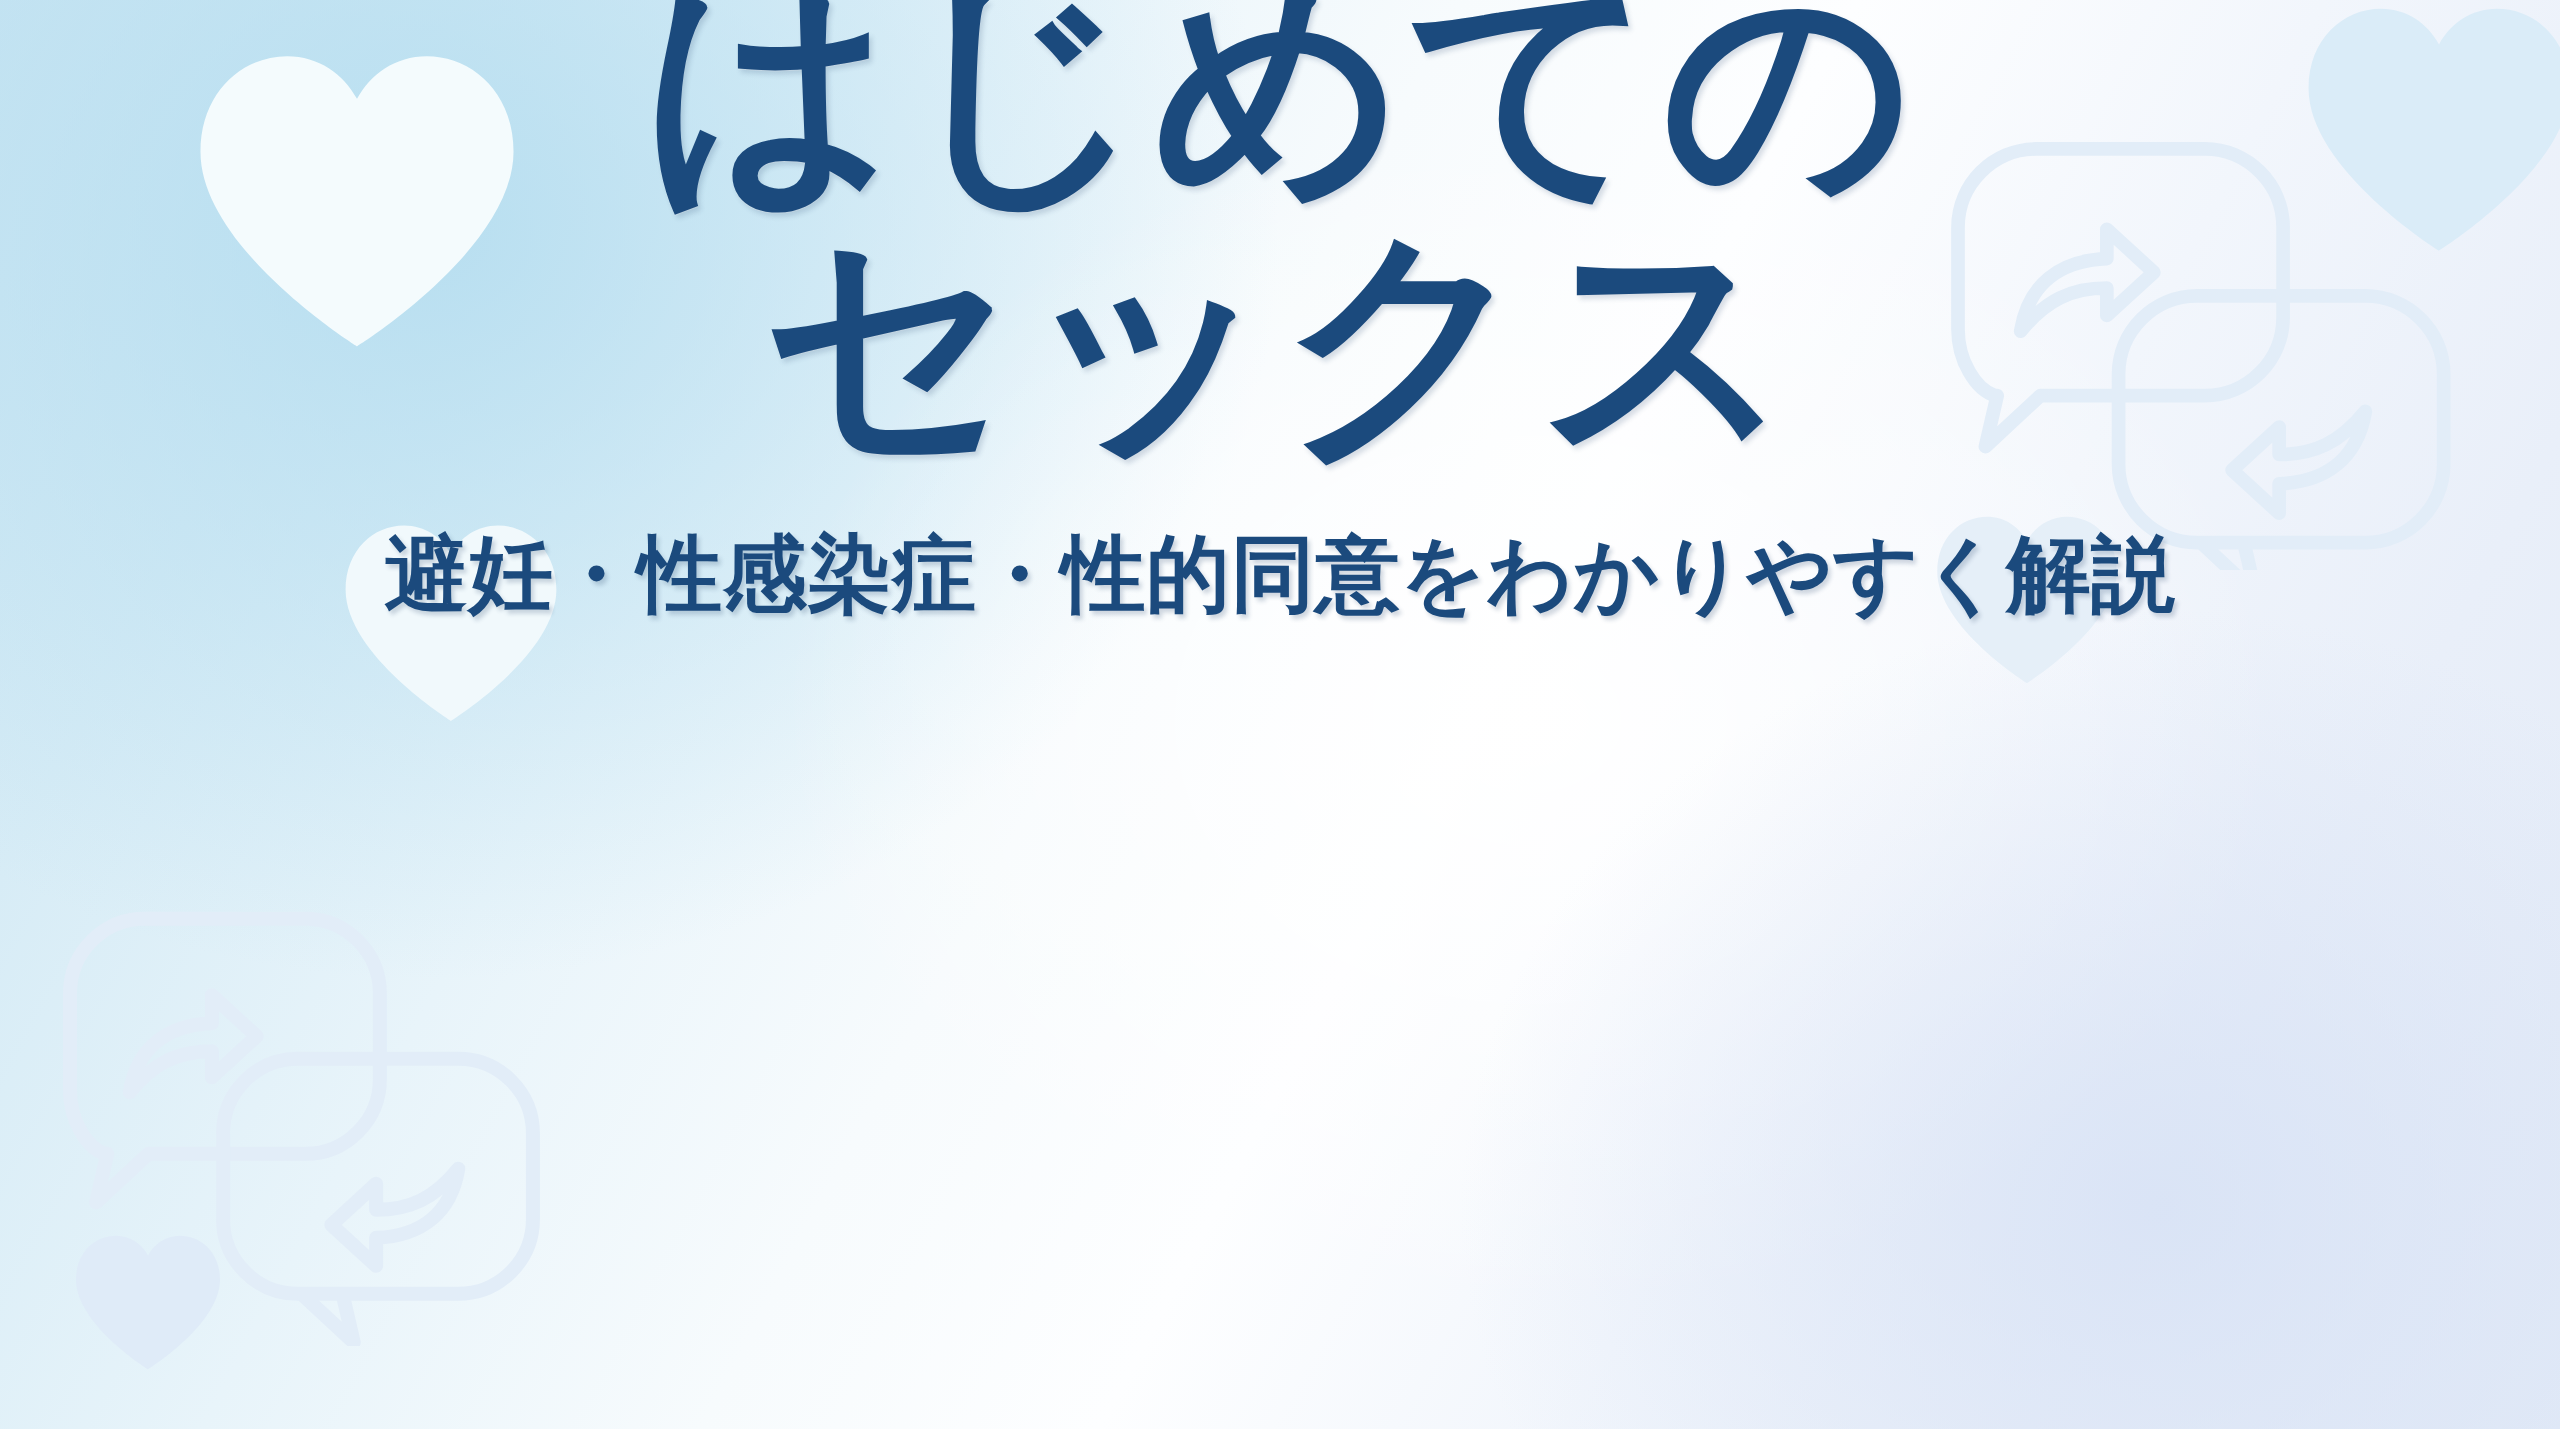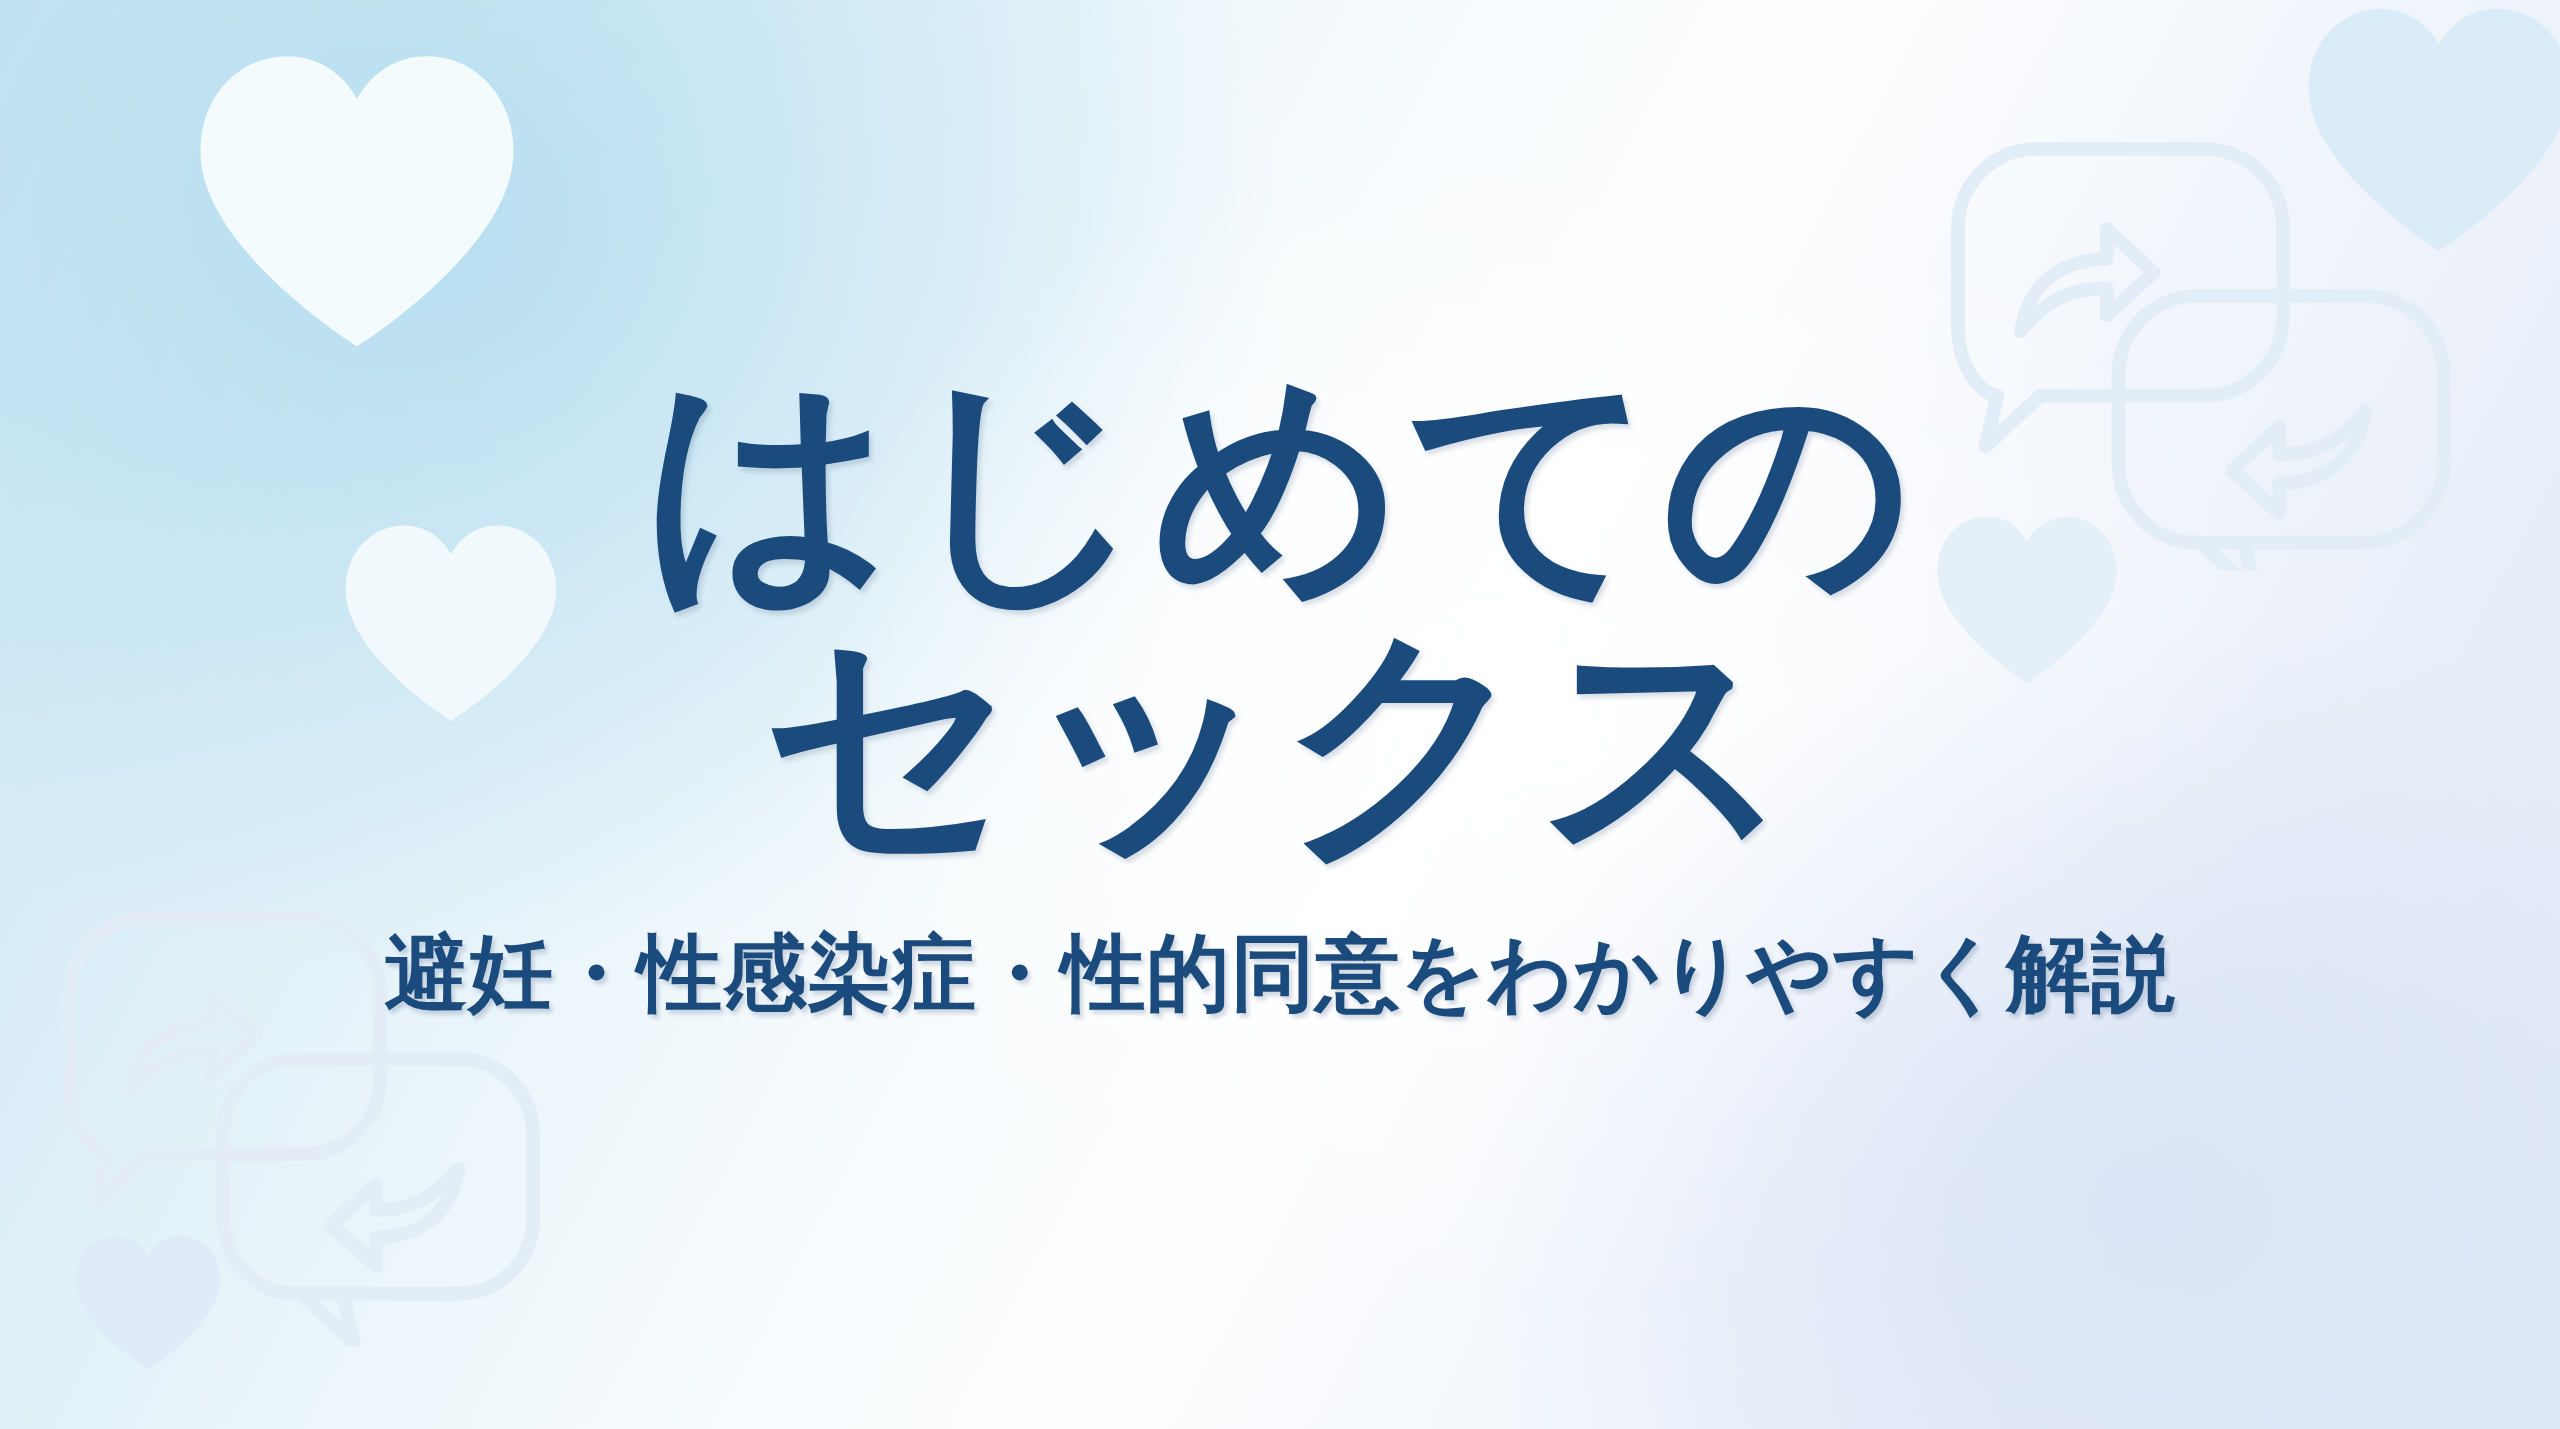--- a/index.html
+++ b/index.html
@@ -41,21 +41,21 @@
   }
 
   .deco{position:absolute;pointer-events:none;}
 
   
   .heart svg{display:block;width:100%;height:100%;}
 
   
   #title-block{
     position:absolute;left:0;top:0;width:2560px;height:1429px;
-    display:flex;flex-direction:column;align-items:center;justify-content:center;
+    display:flex;flex-direction:column;align-items:center;justify-content:flex-start;
   }
   .title-line{
     color:#1b4a7d;
     font-weight:700;
     letter-spacing:.012em;
     line-height:.98;
     white-space:nowrap;
     text-shadow:
        3px 4px 5px rgba(30,60,100,.17),
        0 1px 0 rgba(255,255,255,.35);

